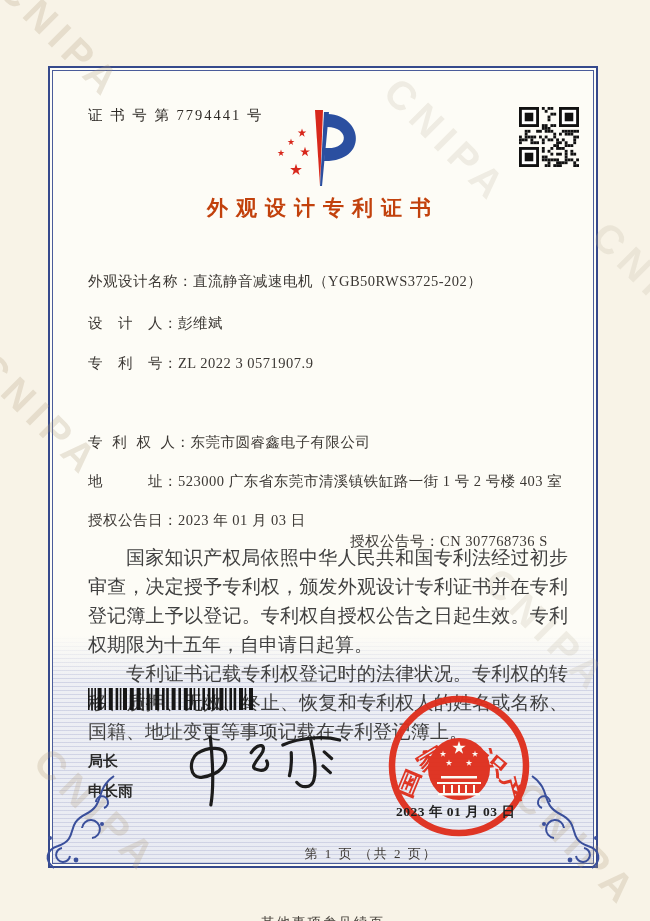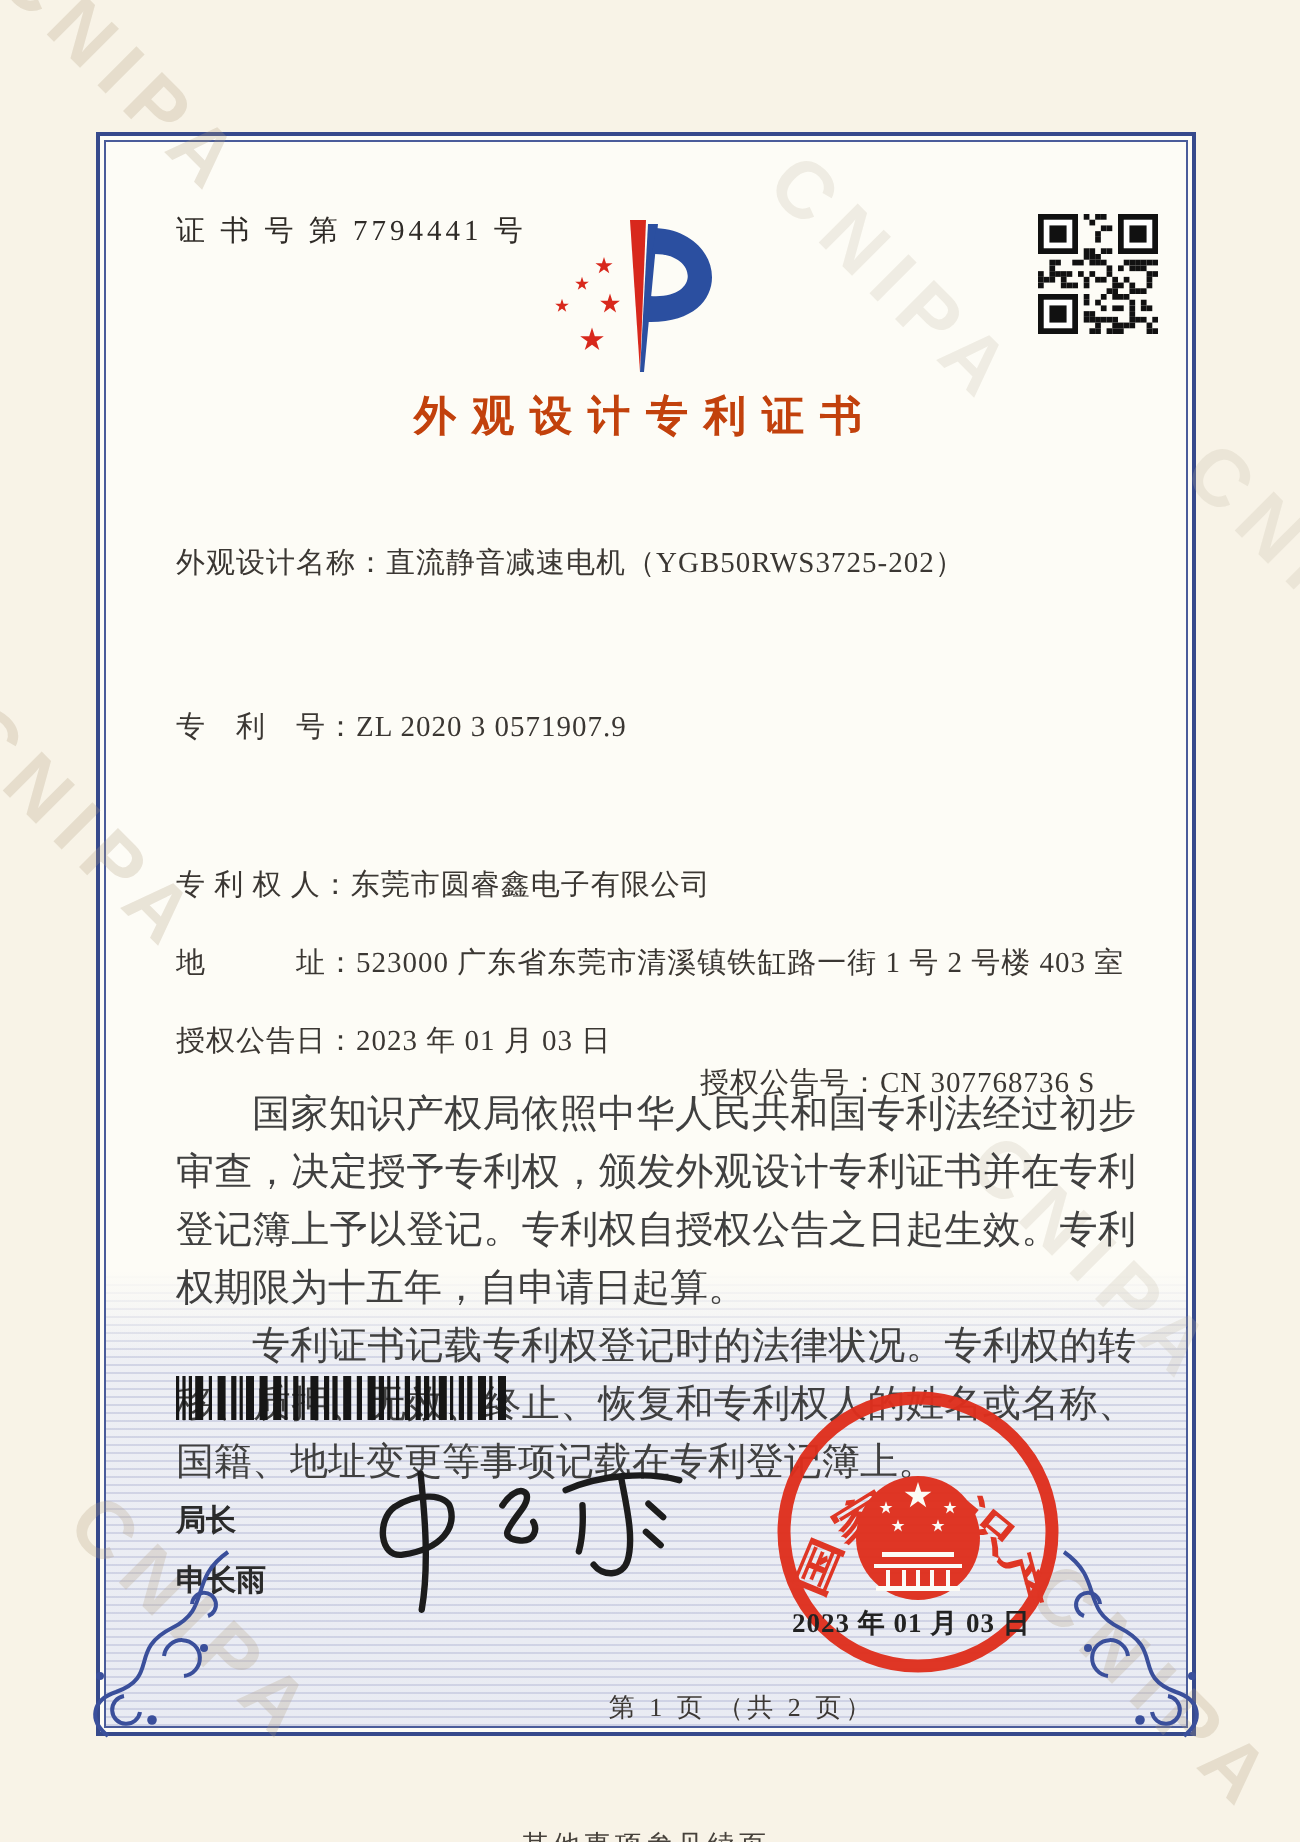--- a/index.html
+++ b/index.html
@@ -27,21 +27,21 @@
 
   #cert-no { left:88px; top:106px; font-size:14.5px; letter-spacing:2px; color:#2f2b27; }
 
   #logo { left:270px; top:100px; }
   #qr { left:519px; top:107px; }
 
   #title { left:48px; top:194px; width:550px; text-align:center; font-size:21px;
            font-weight:bold; letter-spacing:8px; color:#c2410c; }
 
   .field { left:88px; white-space:nowrap; font-size:14.5px; color:#3b3733; letter-spacing:0.5px; }
-  .field .lbl { color:#3b3733; }
+  .field .lbl { color:#3b3733;font-family:Liberation Mono, monospace; }
   #grant-row { width:478px; }
   #grant-no-pair { position:absolute; left:262px; top:0; white-space:nowrap;margin-top:21px; }
 
   #legal { left:88px; top:543px; width:480px; font-size:19px; 
            line-height:29px; color:#404040; text-align:justify; }
   #legal p { text-indent:2em; }
 
   #barcode { left:88px; top:688px; }
 
   #signer { left:88px; top:746px; font-family:"Liberation Sans","DejaVu Sans",sans-serif;
@@ -213,22 +213,25 @@
       <rect x="0" y="14" width="7" height="7" fill="#111"></rect>
       <rect x="1" y="15" width="5" height="5" fill="#fff"></rect>
       <rect x="2" y="16" width="3" height="3" fill="#111"></rect>
     </svg>
 
   <div id="title" class="content">外观设计专利证书</div>
 
   <div class="content field" style="top:272px">
     <span class="lbl">外观设计名称：</span><span>直流静音减速电机（YGB50RWS3725-202）</span>
   </div>
+  <div class="content field" style="top:314px">
+    <span class="lbl">设　计　人：</span><span>彭维斌</span>
+  </div>
   <div class="content field" style="top:354px">
-    <span class="lbl">专　利　号：</span><span>ZL 2020 3 0571907.9</span>
+    <span class="lbl">专　利　号：</span><span>ZL 2022 3 0571907.9</span>
   </div>
   <div class="content field" style="top:433px">
     <span class="lbl">专 利 权 人：</span><span>东莞市圆睿鑫电子有限公司</span>
   </div>
   <div class="content field" style="top:472px">
     <span class="lbl">地　　　址：</span><span>523000 广东省东莞市清溪镇铁缸路一街 1 号 2 号楼 403 室</span>
   </div>
   <div class="content field" id="grant-row" style="top:511px">
     <span>
       <span class="lbl">授权公告日：</span><span>2023 年 01 月 03 日</span>

